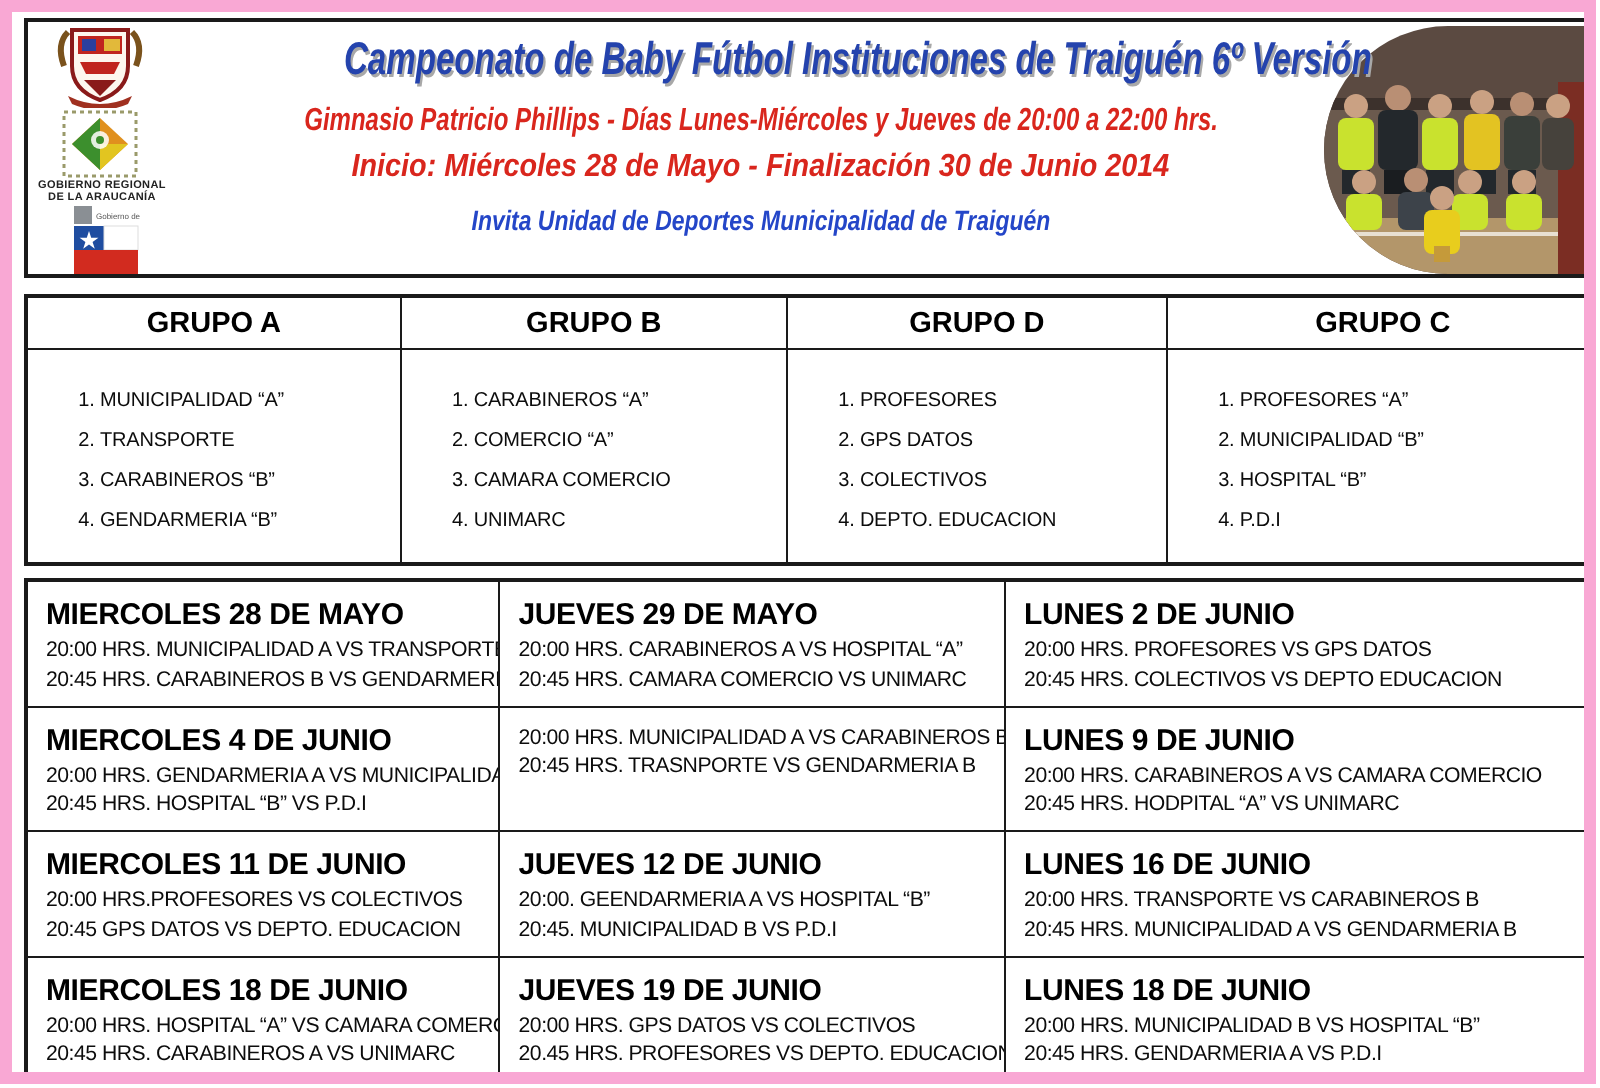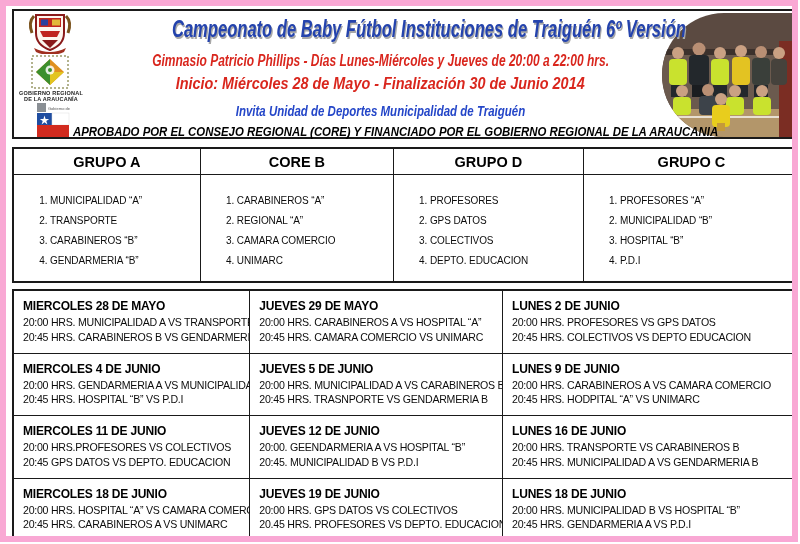--- a/index.html
+++ b/index.html
@@ -38,21 +38,21 @@
   .g-b:last-child { border-right:none; }
   .g-b ol { margin:0; padding-left:24px; list-style-type:decimal; }
   .g-b li { font-size:10px; line-height:20px; color:#0c0c0c; letter-spacing:-0.1px; }
 
   
   .schedule-table { position:absolute; left:6px; top:283px; width:789px; height:254px; border:2px solid #1a1a1a; background:#fff;
     display:grid; grid-template-columns:30.1% 32.2% 37.7%; grid-template-rows:repeat(4, 1fr); }
   .sch-cell { border-right:1.5px solid #1a1a1a; border-bottom:1.5px solid #1a1a1a; padding:8px 4px 0 9px; overflow:hidden; }
   .sch-cell.last-col { border-right:none; }
   .sch-cell.last-row { border-bottom:none; }
-  .sch-date { font-size:12px; font-weight:bold; color:#000; letter-spacing:-0.2px; margin-bottom:2px; }
+  .sch-date { font-size:15px; font-weight:bold; color:#000; letter-spacing:-0.2px; margin-bottom:2px; }
   .sch-line { font-size:10.6px; color:#0c0c0c; line-height:14.5px; letter-spacing:-0.25px; white-space:nowrap; }
 </style>
 </head>
 <body>
 
 <div id="page">
 
   <div class="header-box">
 
     <svg class="logo" style="left:12px; top:1px;" width="48" height="42" viewBox="0 0 48 42">
@@ -94,23 +94,20 @@
       <span>Campeonato de Baby Fútbol Instituciones de Traiguén 6º Versión</span>
     </div>
     <div class="hline venue-line">
       <span>Gimnasio Patricio Phillips - Días Lunes-Miércoles y Jueves de 20:00 a 22:00 hrs.</span>
     </div>
     <div class="hline dates-line">
       <span>Inicio: Miércoles 28 de Mayo - Finalización 30 de Junio 2014</span>
     </div>
     <div class="hline invite-line">
       <span>Invita Unidad de Deportes Municipalidad de Traiguén</span>
-    </div>
-    <div class="hline approved-line">
-      <span>APROBADO POR EL CONSEJO REGIONAL (CORE) Y FINANCIADO POR EL GOBIERNO REGIONAL DE LA ARAUCANIA</span>
     </div>
 
     <div class="photo">
       <svg width="133" height="124" viewBox="0 0 133 124">
         <rect x="0" y="0" width="133" height="124" fill="#5b4a41"></rect>
         <rect x="0" y="36" width="133" height="6" fill="#3c312c"></rect>
         <rect x="0" y="42" width="133" height="54" fill="#6b5a4e"></rect>
         <rect x="0" y="96" width="133" height="28" fill="#b3966a"></rect>
         <rect x="0" y="103" width="133" height="2" fill="#fff" opacity="0.7"></rect>
         <rect x="117" y="28" width="16" height="96" fill="#7b2d23"></rect>
@@ -147,36 +144,36 @@
           <circle cx="59" cy="86" r="6" fill="#caa183"></circle>
             <rect x="50" y="92" width="18" height="22" rx="4" fill="#e8cd1d"></rect>
           <rect x="55" y="110" width="8" height="8" fill="#c59a3a"></rect>
         </g>
       </svg>
     </div>
   </div>
 
   <div class="groups-table">
     <div class="g-h">GRUPO A</div>
-    <div class="g-h">CORE B</div>
+    <div class="g-h">GRUPO B</div>
     <div class="g-h">GRUPO D</div>
     <div class="g-h">GRUPO C</div>
 
     <div class="g-b">
       <ol>
         <li>MUNICIPALIDAD “A”</li>
         <li>TRANSPORTE</li>
         <li>CARABINEROS “B”</li>
         <li>GENDARMERIA “B”</li>
       </ol>
     </div>
     <div class="g-b">
       <ol>
         <li>CARABINEROS “A”</li>
-        <li>REGIONAL “A”</li>
+        <li>COMERCIO “A”</li>
         <li>CAMARA COMERCIO</li>
         <li>UNIMARC</li>
       </ol>
     </div>
     <div class="g-b">
       <ol>
         <li>PROFESORES</li>
         <li>GPS DATOS</li>
         <li>COLECTIVOS</li>
         <li>DEPTO. EDUCACION</li>
@@ -209,21 +206,20 @@
       <div class="sch-line">20:00 HRS. PROFESORES VS GPS DATOS</div>
       <div class="sch-line">20:45 HRS. COLECTIVOS VS DEPTO EDUCACION</div>
     </div>
 
     <div class="sch-cell">
       <div class="sch-date">MIERCOLES 4 DE JUNIO</div>
       <div class="sch-line">20:00 HRS. GENDARMERIA A VS MUNICIPALIDAD B</div>
       <div class="sch-line">20:45 HRS. HOSPITAL “B” VS P.D.I</div>
     </div>
     <div class="sch-cell">
-      <div class="sch-date">JUEVES 5 DE JUNIO</div>
       <div class="sch-line">20:00 HRS. MUNICIPALIDAD A VS CARABINEROS B</div>
       <div class="sch-line">20:45 HRS. TRASNPORTE VS GENDARMERIA B</div>
     </div>
     <div class="sch-cell last-col">
       <div class="sch-date">LUNES 9 DE JUNIO</div>
       <div class="sch-line">20:00 HRS. CARABINEROS A VS CAMARA COMERCIO</div>
       <div class="sch-line">20:45 HRS. HODPITAL “A” VS UNIMARC</div>
     </div>
 
     <div class="sch-cell">

